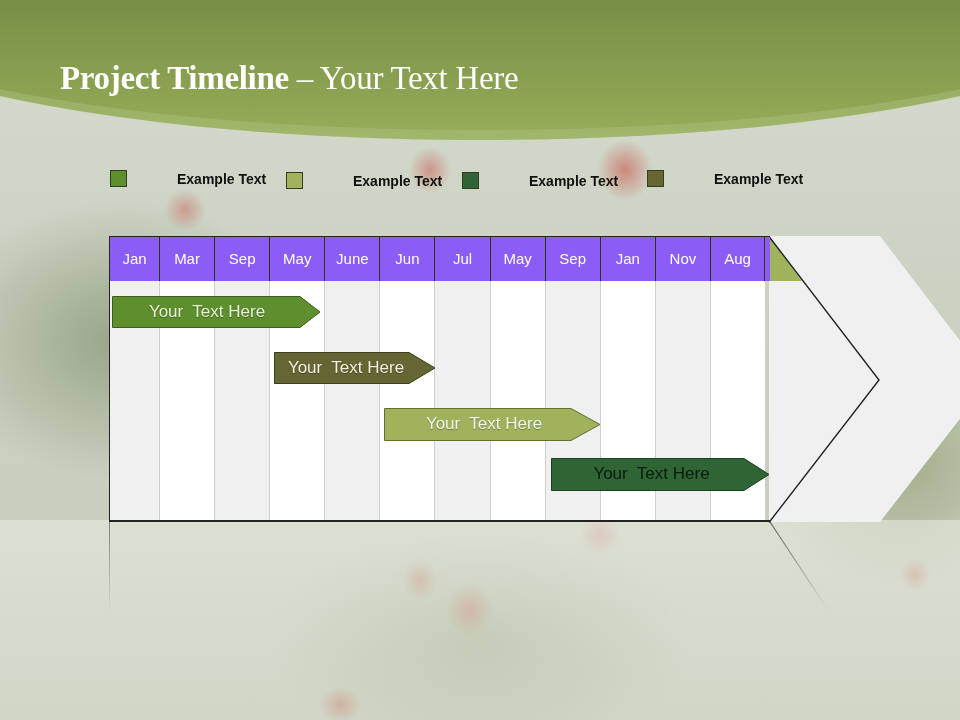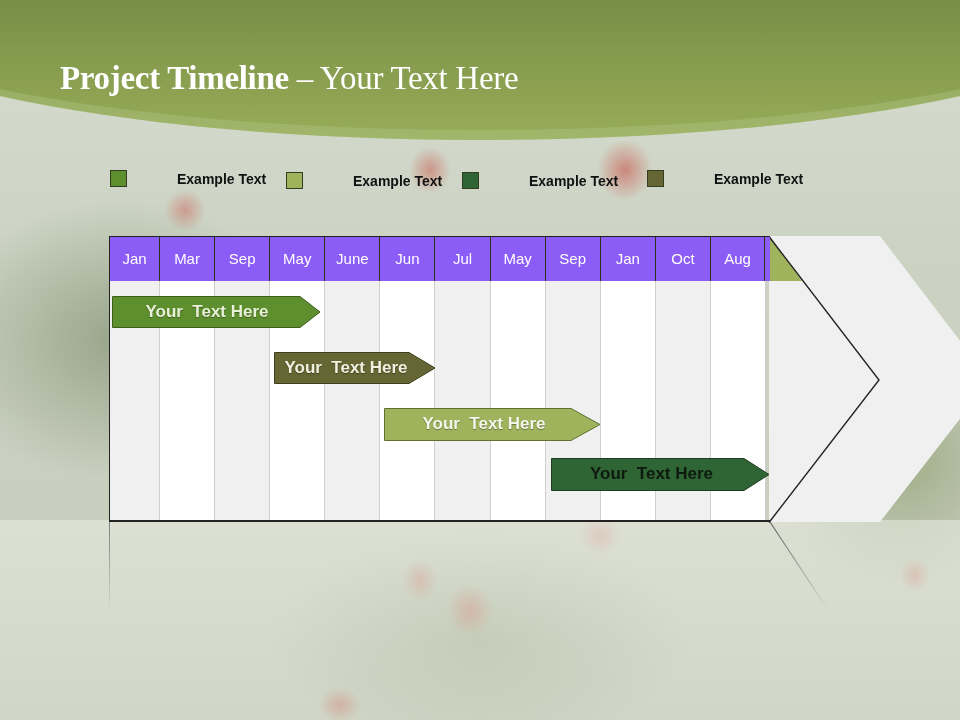--- a/index.html
+++ b/index.html
@@ -90,21 +90,21 @@
   .arrow-svg { position: absolute; left: 659px; top: 0; }
 
   .reflection {
     position: absolute; left: 109px; top: 522px; width: 1px; height: 90px;
     background: linear-gradient(180deg, rgba(60,60,60,0.6), rgba(60,60,60,0));
   }
   .reflection-diag { position: absolute; left: 770px; top: 522px; }
 
   
   .task {
-    position: absolute; height: 32px; display: flex; align-items: center; font-weight: bold;
+    position: absolute; height: 32px; display: flex; align-items: center;
   }
   .task svg { position: absolute; left: 0; top: 0; }
   .task-label {
     position: relative; font-size: 17px; text-align: center; width: 100%;
     padding-right: 18px; box-sizing: border-box; white-space: pre;
     text-shadow: 0 1px 1px rgba(0,0,0,0.35);
   }
 </style>
 </head>
 <body>
@@ -156,21 +156,21 @@
     <div class="month first">Jan</div>
     <div class="month">Mar</div>
     <div class="month">Sep</div>
     <div class="month">May</div>
     <div class="month">June</div>
     <div class="month">Jun</div>
     <div class="month">Jul</div>
     <div class="month">May</div>
     <div class="month">Sep</div>
     <div class="month">Jan</div>
-    <div class="month">Oct</div>
+    <div class="month">Nov</div>
     <div class="month" style="border-right:1.5px solid #2a3410;">Aug</div>
   </div>
 
   <div class="tl-body">
     <div class="col gray" style="width:50px;"></div>
     <div class="col white" style="width:55.1px;"></div>
     <div class="col gray" style="width:55.1px;"></div>
     <div class="col white" style="width:55.1px;"></div>
     <div class="col gray" style="width:55.1px;"></div>
     <div class="col white" style="width:55.1px;"></div>

